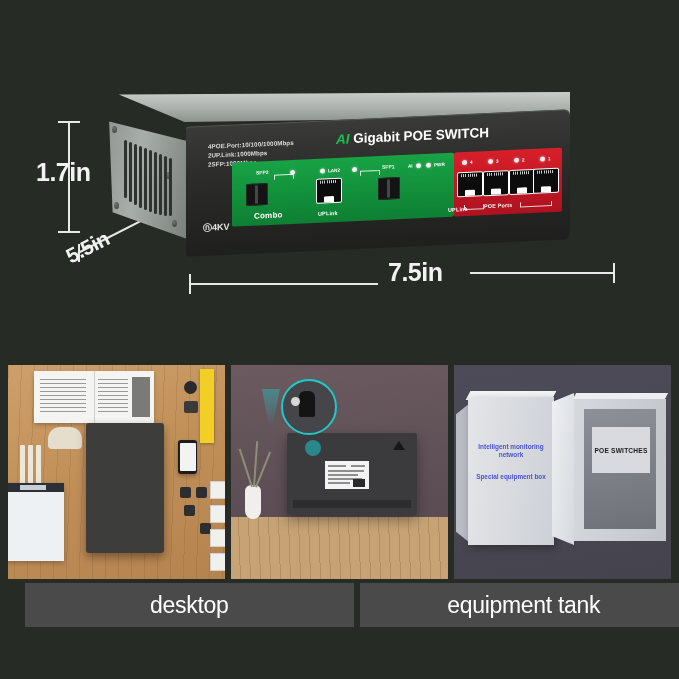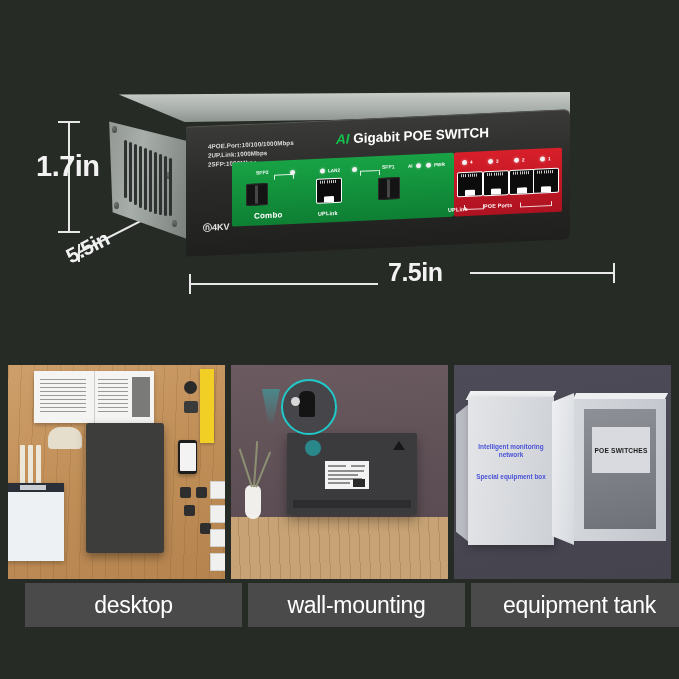--- a/index.html
+++ b/index.html
@@ -9,21 +9,21 @@
     font-family:"Liberation Sans", sans-serif;
     overflow:hidden;
     position:relative;
   }
 
   
   #hero{position:absolute;left:0;top:0;width:679px;height:352px;}
 
   
   .dim-label{position:absolute;color:#f2f2f2;font-weight:bold;letter-spacing:-.5px;}
-  #dim-h-label{left:36px;top:150px;font-size:29px;}
+  #dim-h-label{left:36px;top:158px;font-size:25px;}
   #dim-w-label{left:388px;top:258px;font-size:25px;}
   #dim-d-label{left:62px;top:247px;font-size:21px;transform:rotate(-27deg);transform-origin:left top;}
 
   .rule{position:absolute;background:#e8e8e8;}
   
   #h-rule{left:68px;top:122px;width:2px;height:110px;}
   #h-cap-top{left:58px;top:121px;width:22px;height:2px;}
   #h-cap-bot{left:58px;top:231px;width:22px;height:2px;}
   
   #w-rule-l{left:190px;top:283px;width:188px;height:2px;}
@@ -403,15 +403,14 @@
     <div id="cavity"></div>
     <div id="plate">
       <span>POE SWITCHES</span>
     </div>
     <div id="door"></div>
   </div>
 </div>
 
 <div id="captions">
   <div class="cap">desktop</div>
-  <div class="cap">wall-mounting</div>
   <div class="cap">equipment tank</div>
 </div>
 
 </body></html>

